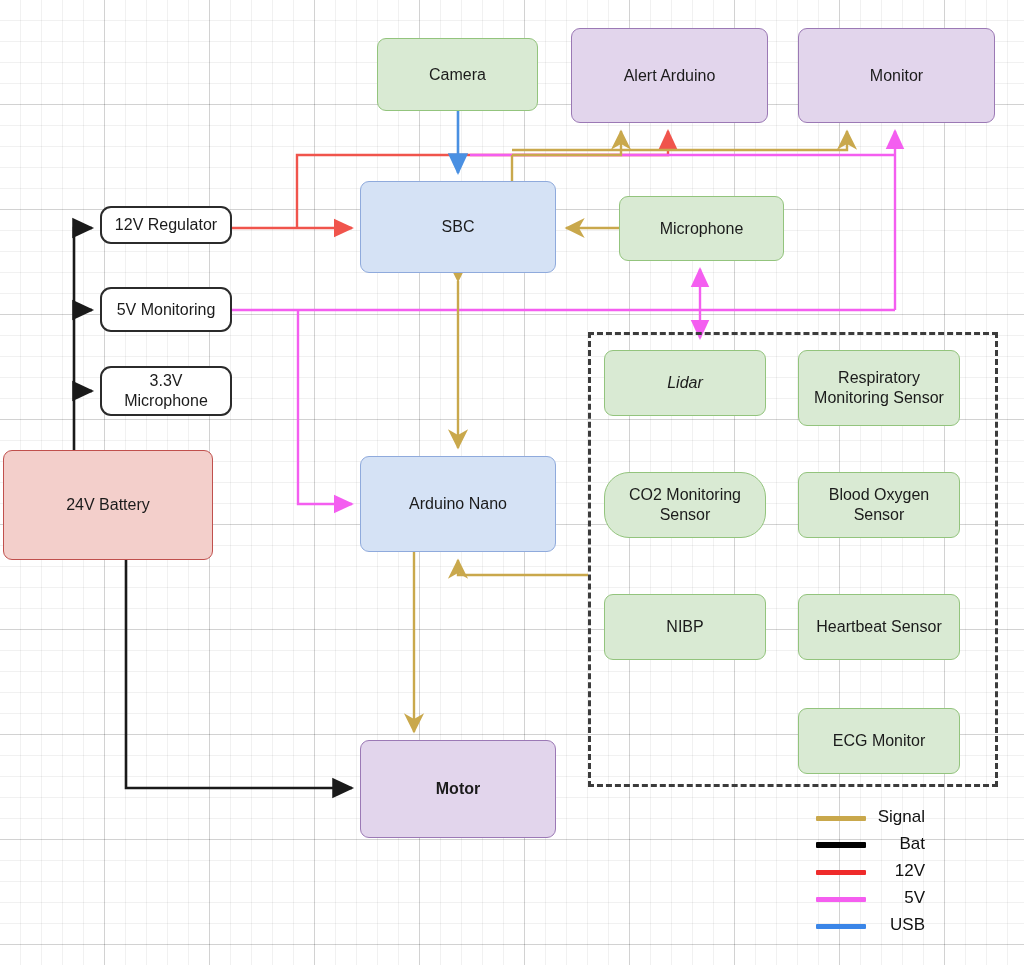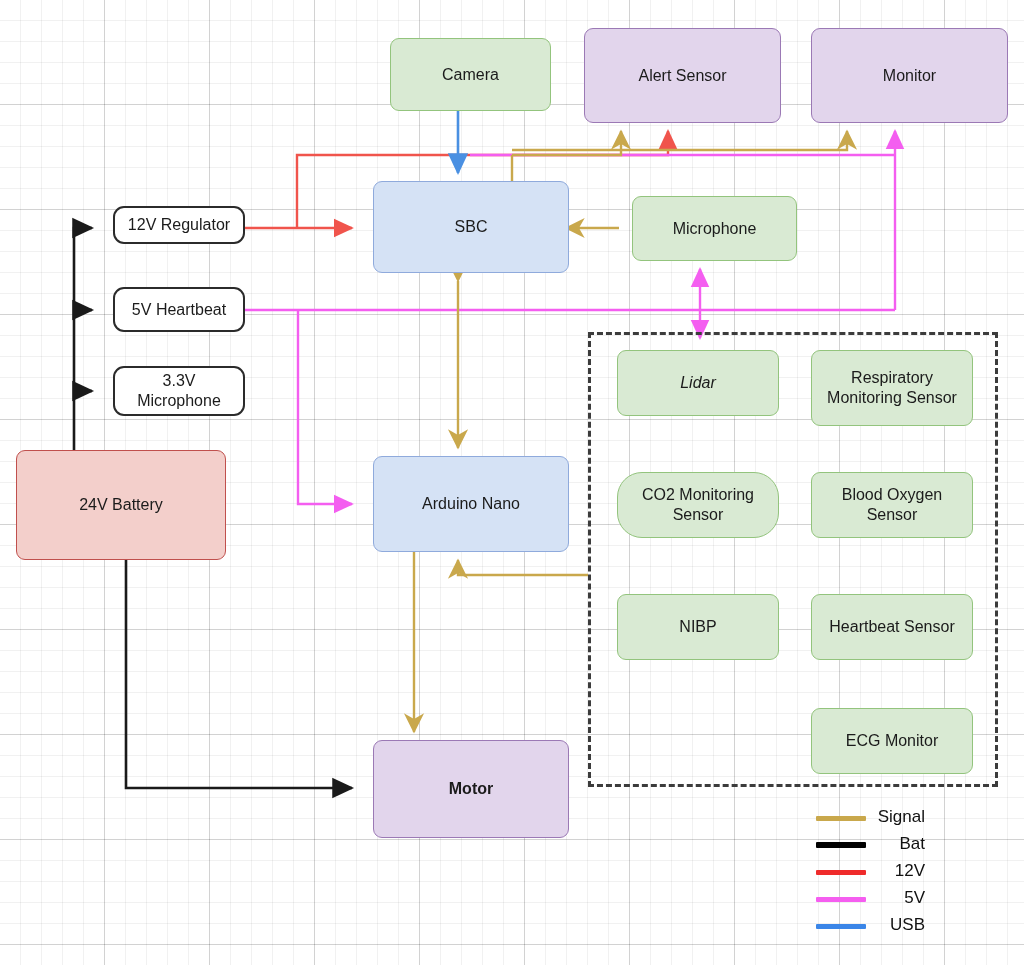--- a/index.html
+++ b/index.html
@@ -26,21 +26,20 @@
     position:absolute;
     box-sizing:border-box;
     border-radius:9px;
     display:flex;align-items:center;justify-content:center;
     text-align:center;
     font-size:16px;
     color:#1b1b1b;
     line-height:1.25;
     padding:2px 6px;
     white-space:pre-line;
-    margin-left:13px;
   }
   .n-green{background:#d9ead3;border:1.6px solid #93c47d;}
   .n-blue{background:#d5e2f5;border:1.6px solid #8faadc;}
   .n-purple{background:#e2d5ec;border:1.6px solid #9b79b5;}
   .n-red{background:#f3cfcb;border:1.6px solid #c0504d;}
   .n-white{background:#ffffff;border:2.2px solid #2b2b2b;border-radius:11px;font-size:16px;}
   .grp-dashed{
     position:absolute;box-sizing:border-box;
     border:3px dashed #3c3c3c;background:transparent;
   }
@@ -123,25 +122,25 @@
 
       <path d="M414,552 L414,732" fill="none" stroke="#c9a84c" stroke-width="2.4" marker-end="url(#ar-sig-open)"></path>
 
       <path d="M588,575 L458,575 L458,560" fill="none" stroke="#c9a84c" stroke-width="2.4" marker-end="url(#ar-sig-open)"></path>
     </g>
   </svg>
 
   <div class="grp-dashed" style="left:588px;top:332px;width:410px;height:455px;"></div>
 
   <div class="node n-green" style="left:377px;top:38px;width:161px;height:73px;">Camera</div>
-  <div class="node n-purple" style="left:571px;top:28px;width:197px;height:95px;">Alert Sensor</div>
+  <div class="node n-purple" style="left:571px;top:28px;width:197px;height:95px;">Alert Arduino</div>
   <div class="node n-purple" style="left:798px;top:28px;width:197px;height:95px;">Monitor</div>
 
   <div class="node n-white" style="left:100px;top:206px;width:132px;height:38px;text-align:center;">12V Regulator</div>
-  <div class="node n-white" style="left:100px;top:287px;width:132px;height:45px;">5V Heartbeat</div>
+  <div class="node n-white" style="left:100px;top:287px;width:132px;height:45px;">5V Monitoring</div>
   <div class="node n-white" style="left:100px;top:366px;width:132px;height:50px;">3.3V
 Microphone</div>
 
   <div class="node n-blue" style="left:360px;top:181px;width:196px;height:92px;">SBC</div>
   <div class="node n-green" style="left:619px;top:196px;width:165px;height:65px;">Microphone</div>
 
   <div class="node n-red" style="left:3px;top:450px;width:210px;height:110px;">24V Battery</div>
   <div class="node n-blue" style="left:360px;top:456px;width:196px;height:96px;">Arduino Nano</div>
   <div class="node n-purple" style="left:360px;top:740px;width:196px;height:98px;font-weight:bold;">Motor</div>
 

